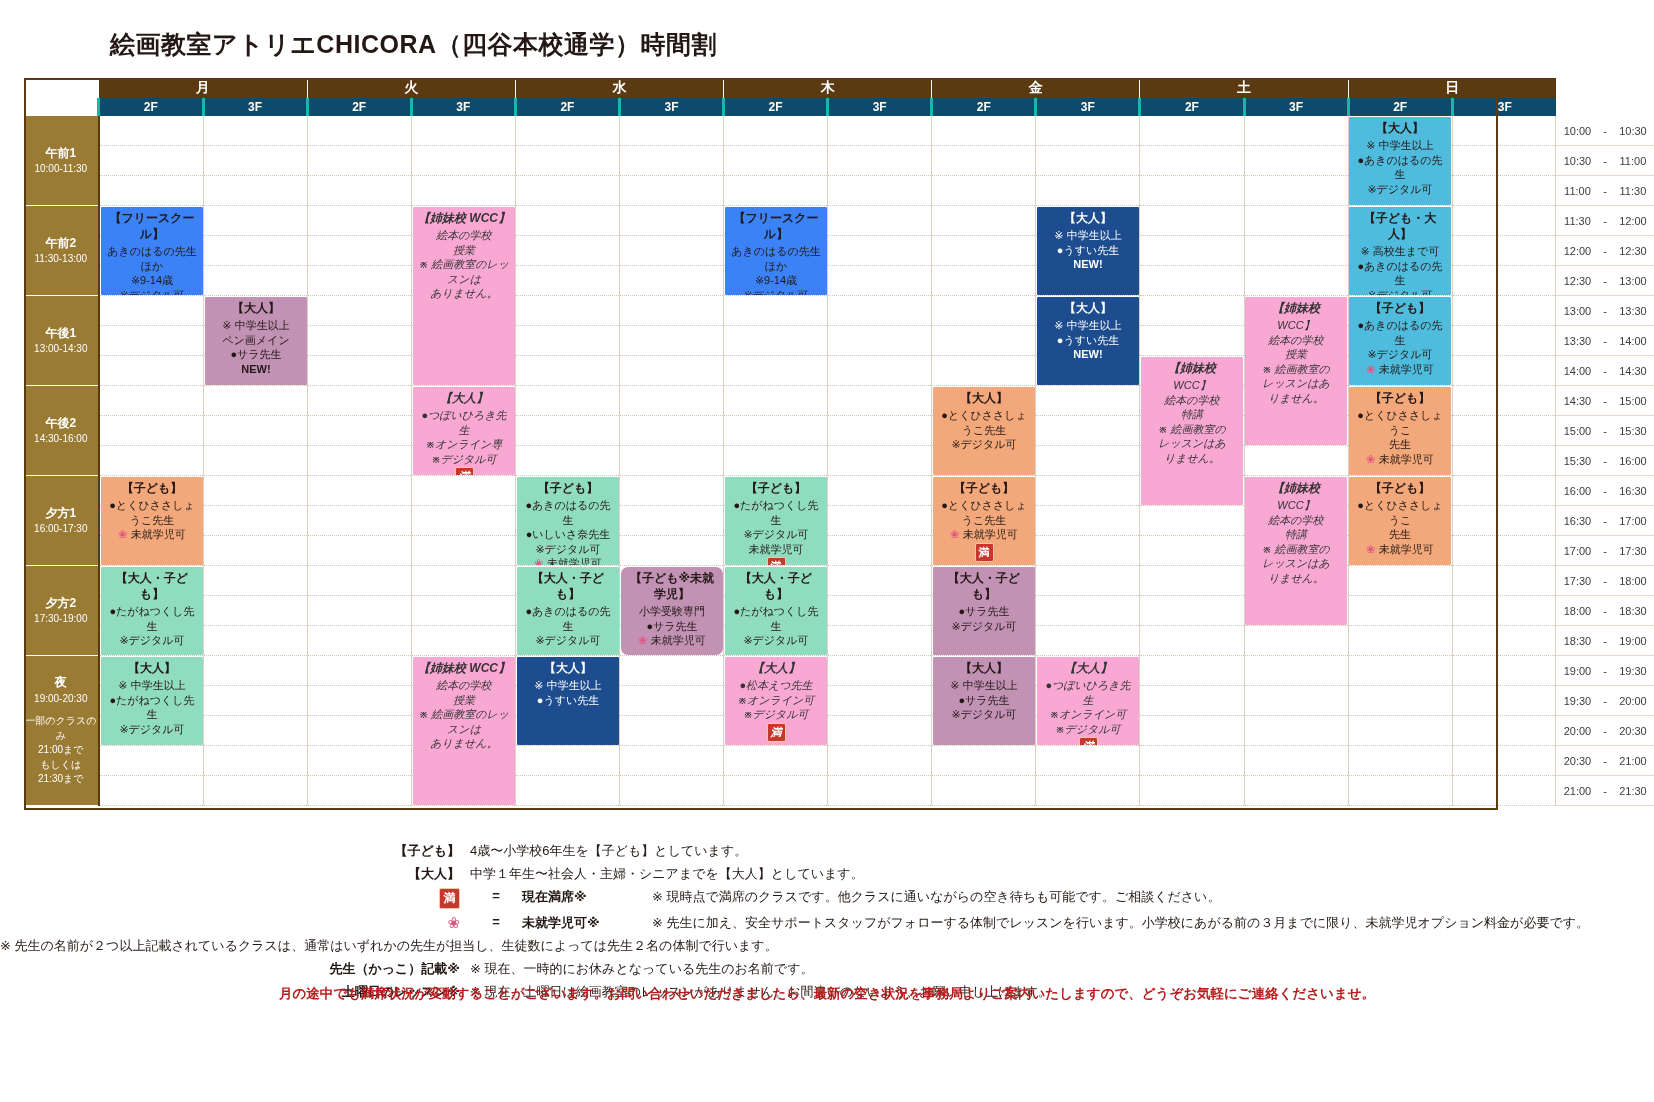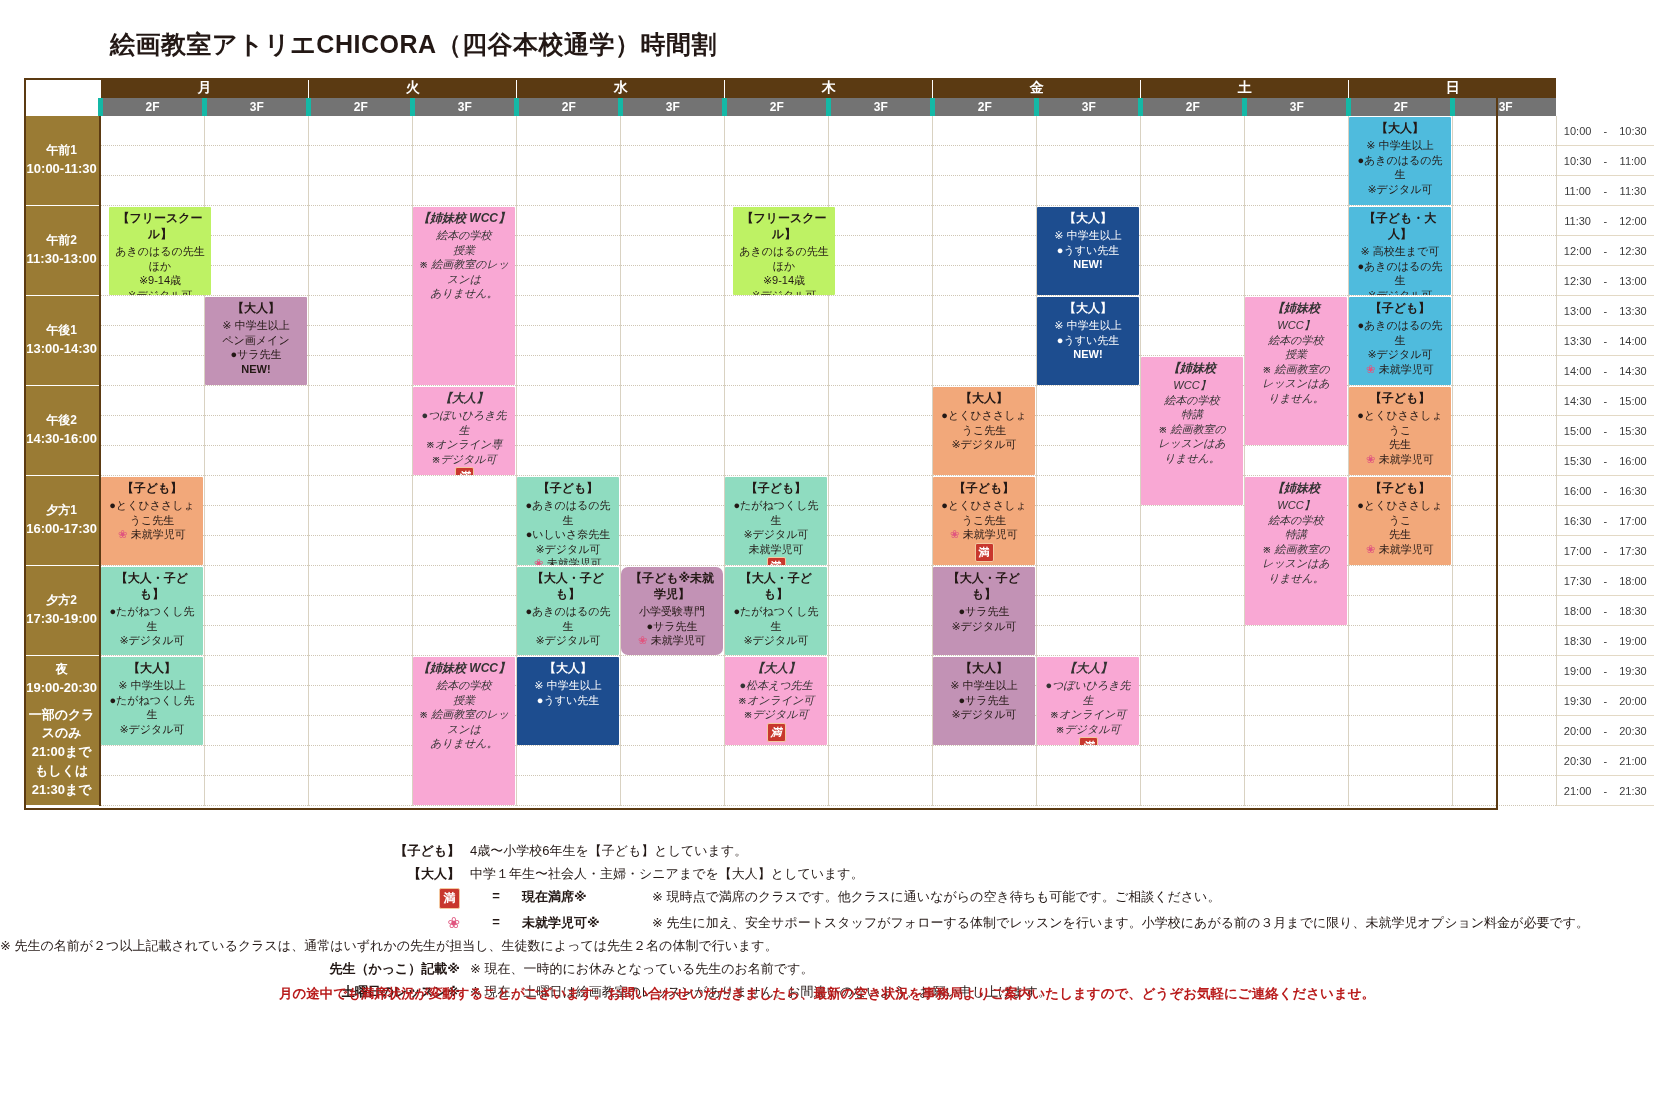--- a/index.html
+++ b/index.html
@@ -17,52 +17,52 @@
   }
   
   .sheet{position:absolute;left:24px;top:78px;}
   table.grid{border-collapse:collapse;}
   table.grid td,table.grid th{padding:0;margin:0;}
   .daybar td{
     background:#5b3a12;color:#ffffff;font-weight:bold;font-size:14px;
     text-align:center;height:20px;border-left:1px solid #ffffff;
   }
   .floorbar td{
-    background:#737373;color:#ffffff;font-size:12px;font-weight:bold;
-    text-align:center;height:18px;border-left:5px solid #14b8a6;
+    background:#0c4a6e;color:#ffffff;font-size:12px;font-weight:bold;
+    text-align:center;height:18px;border-left:3px solid #14b8a6;
   }
   .corner{background:#ffffff !important;border:none !important;}
   
   .period{
     background:#9a7b34;color:#ffffff;text-align:center;font-size:12px;font-weight:bold;
     line-height:1.45;border-bottom:1px solid #ffffff;border-right:2px solid #5b3a12;
     width:86px;
   }
-  .period .sub{font-size:13px;font-weight:bold;display:block;}
+  .period .sub{font-size:10px;font-weight:normal;display:block;}
   
   .timecell{
     font-size:11px;color:#3b3b3b;text-align:center;width:46px;height:29px;
     border-bottom:1px solid #e3d9c5;background:#ffffff;
   }
   .timesep{width:16px;text-align:center;font-size:11px;color:#3b3b3b;}
   
   .slot{
     width:127px;height:29px;border-bottom:1px dotted #cfc6b4;border-right:1px solid #d9d2c2;
     vertical-align:top;background:#ffffff;
   }
   
   .blk{
     position:absolute;border-radius:1px;box-sizing:border-box;
     font-size:11px;line-height:1.33;text-align:center;color:#231815;
     padding:4px 3px 2px;overflow:hidden;
   }
   .blk .hd{font-weight:bold;font-size:12px;display:block;margin-bottom:1px;}
   .blk .ln{display:block;}
   .blk .nw{font-weight:bold;text-align:center;}
-  .c-red{background:#bef264;margin-left:8px;}
+  .c-red{background:#3b82f6;}
   .c-orange{background:#f2a87a;}
   .c-green{background:#8fdcc0;}
   .c-purple{background:#c292b5;}
   .c-gray{background:#f9a8d4;color:#333;font-style:italic;}
   .c-blue{background:#1d4d8f;color:#ffffff;}
   .c-ltblue{background:#4fbbdd;}
   .man{
     display:inline-block;width:17px;height:17px;border-radius:2px;
     background:#c8372d;color:#fff;font-size:11px;line-height:17px;text-align:center;
     border:1px solid #f3c8a0;font-weight:bold;margin-top:1px;

